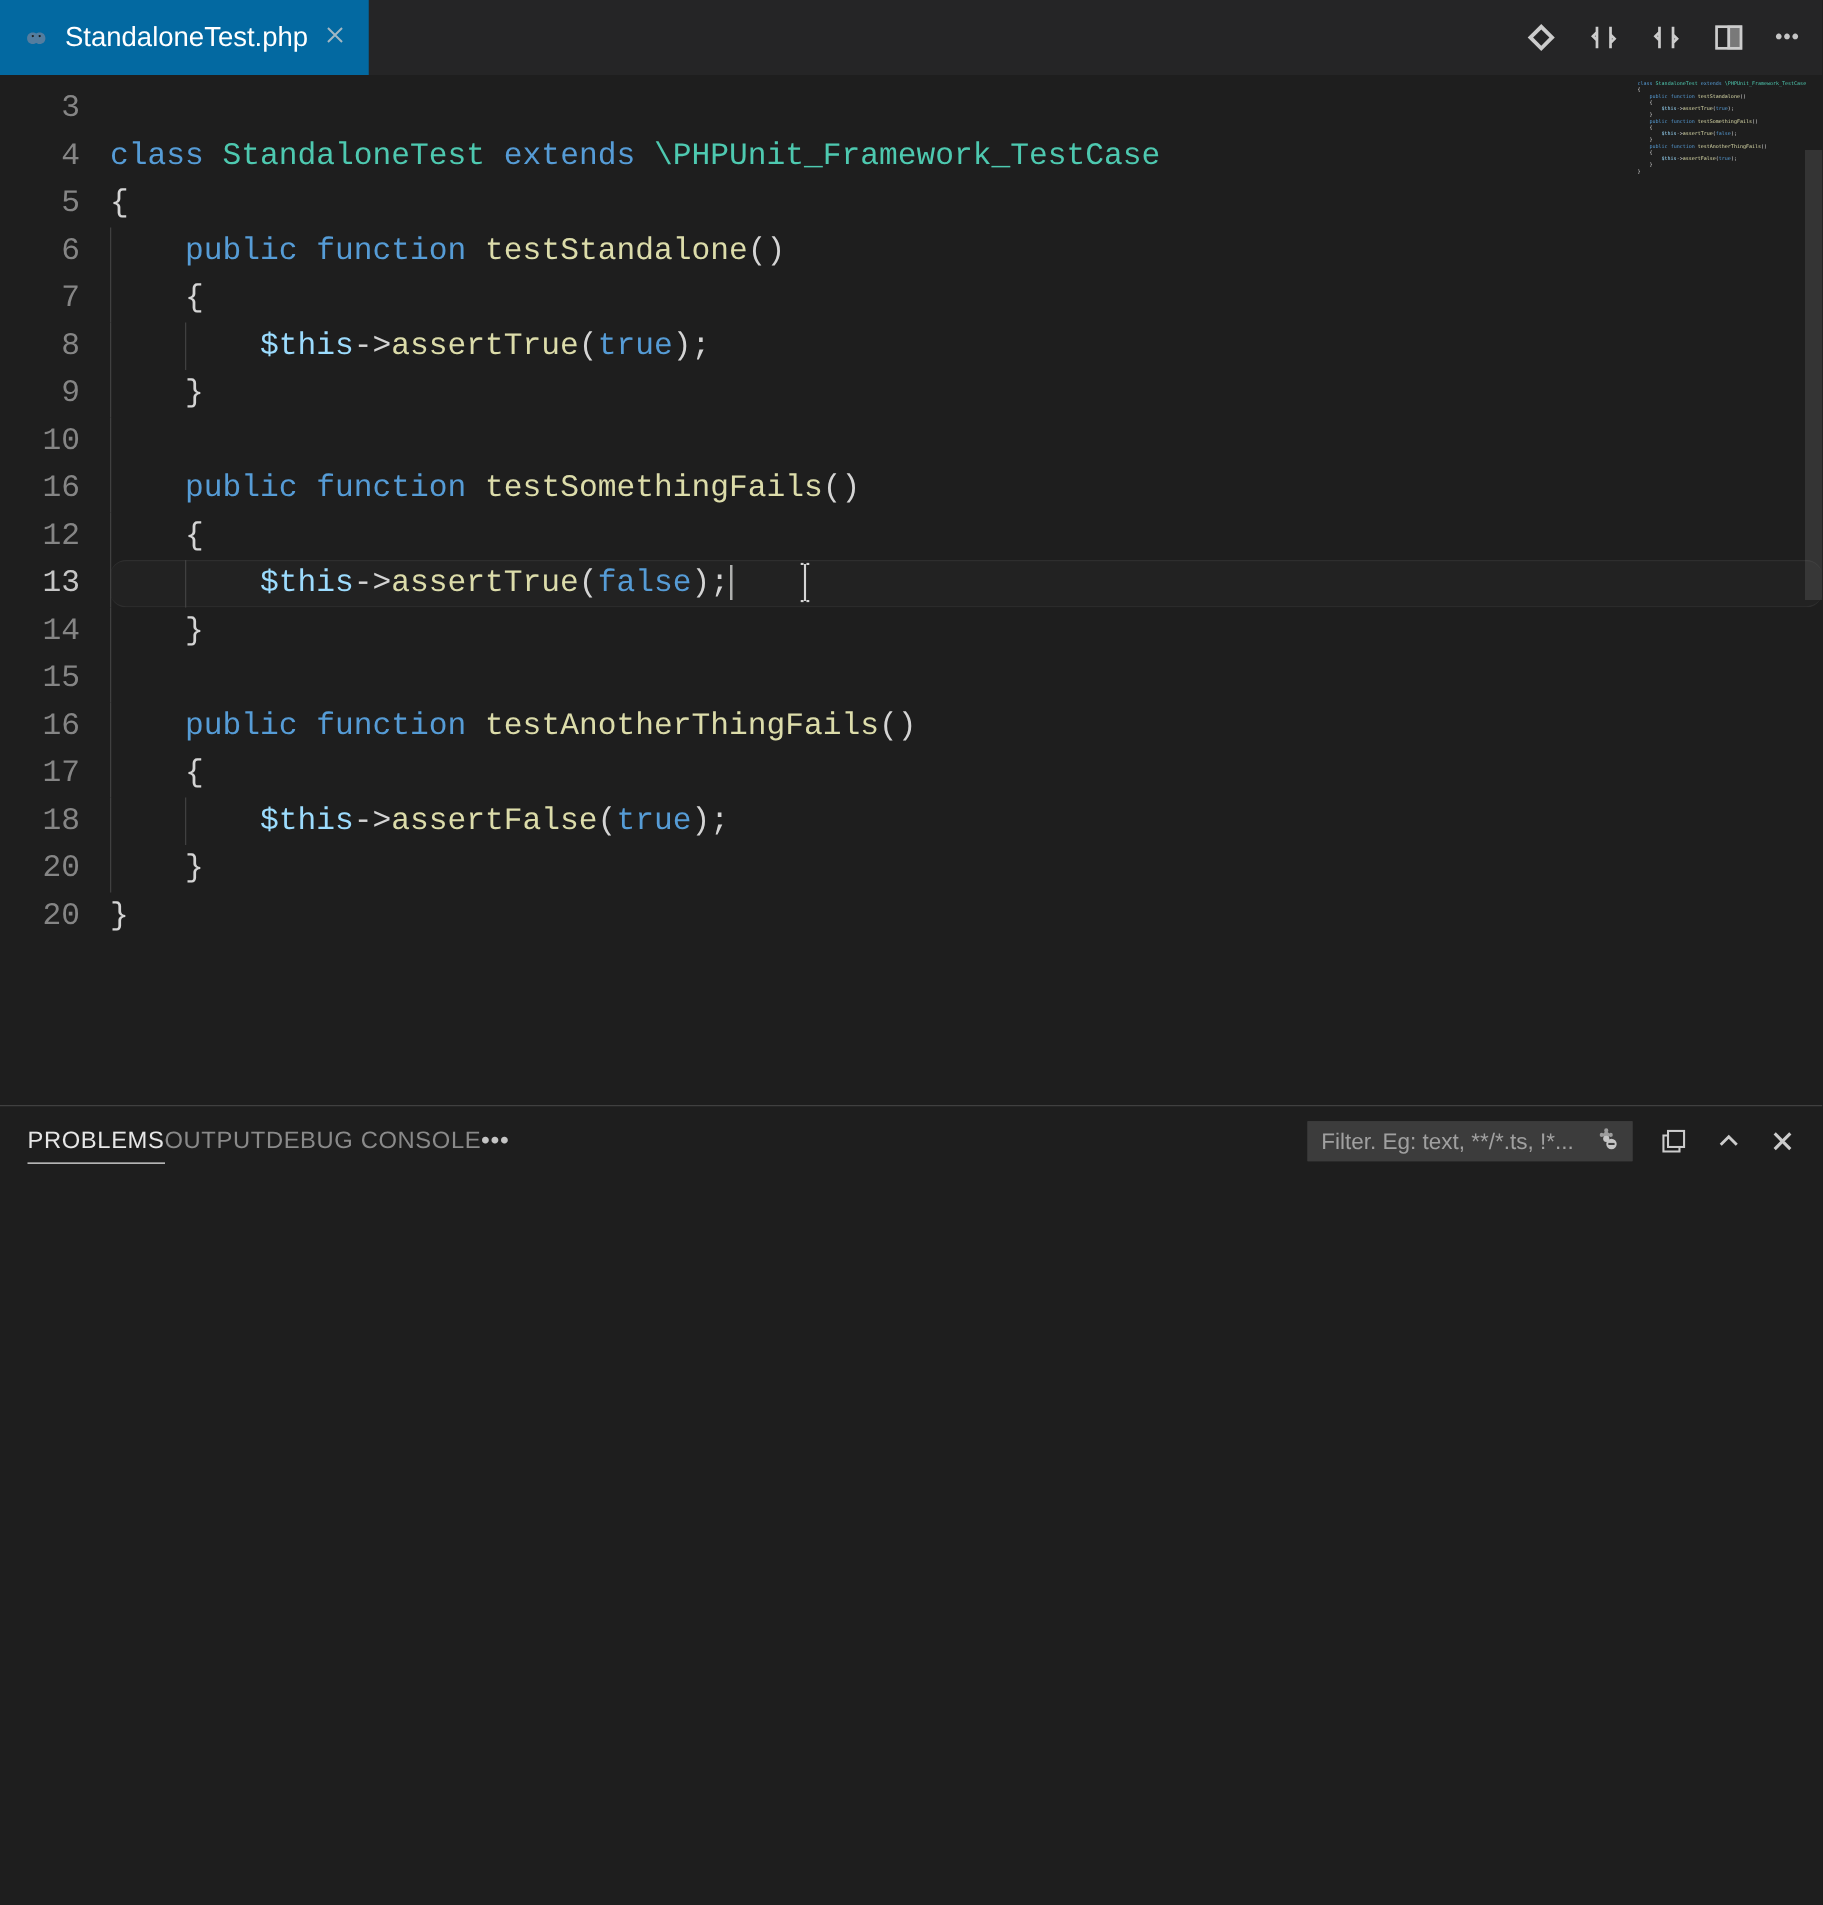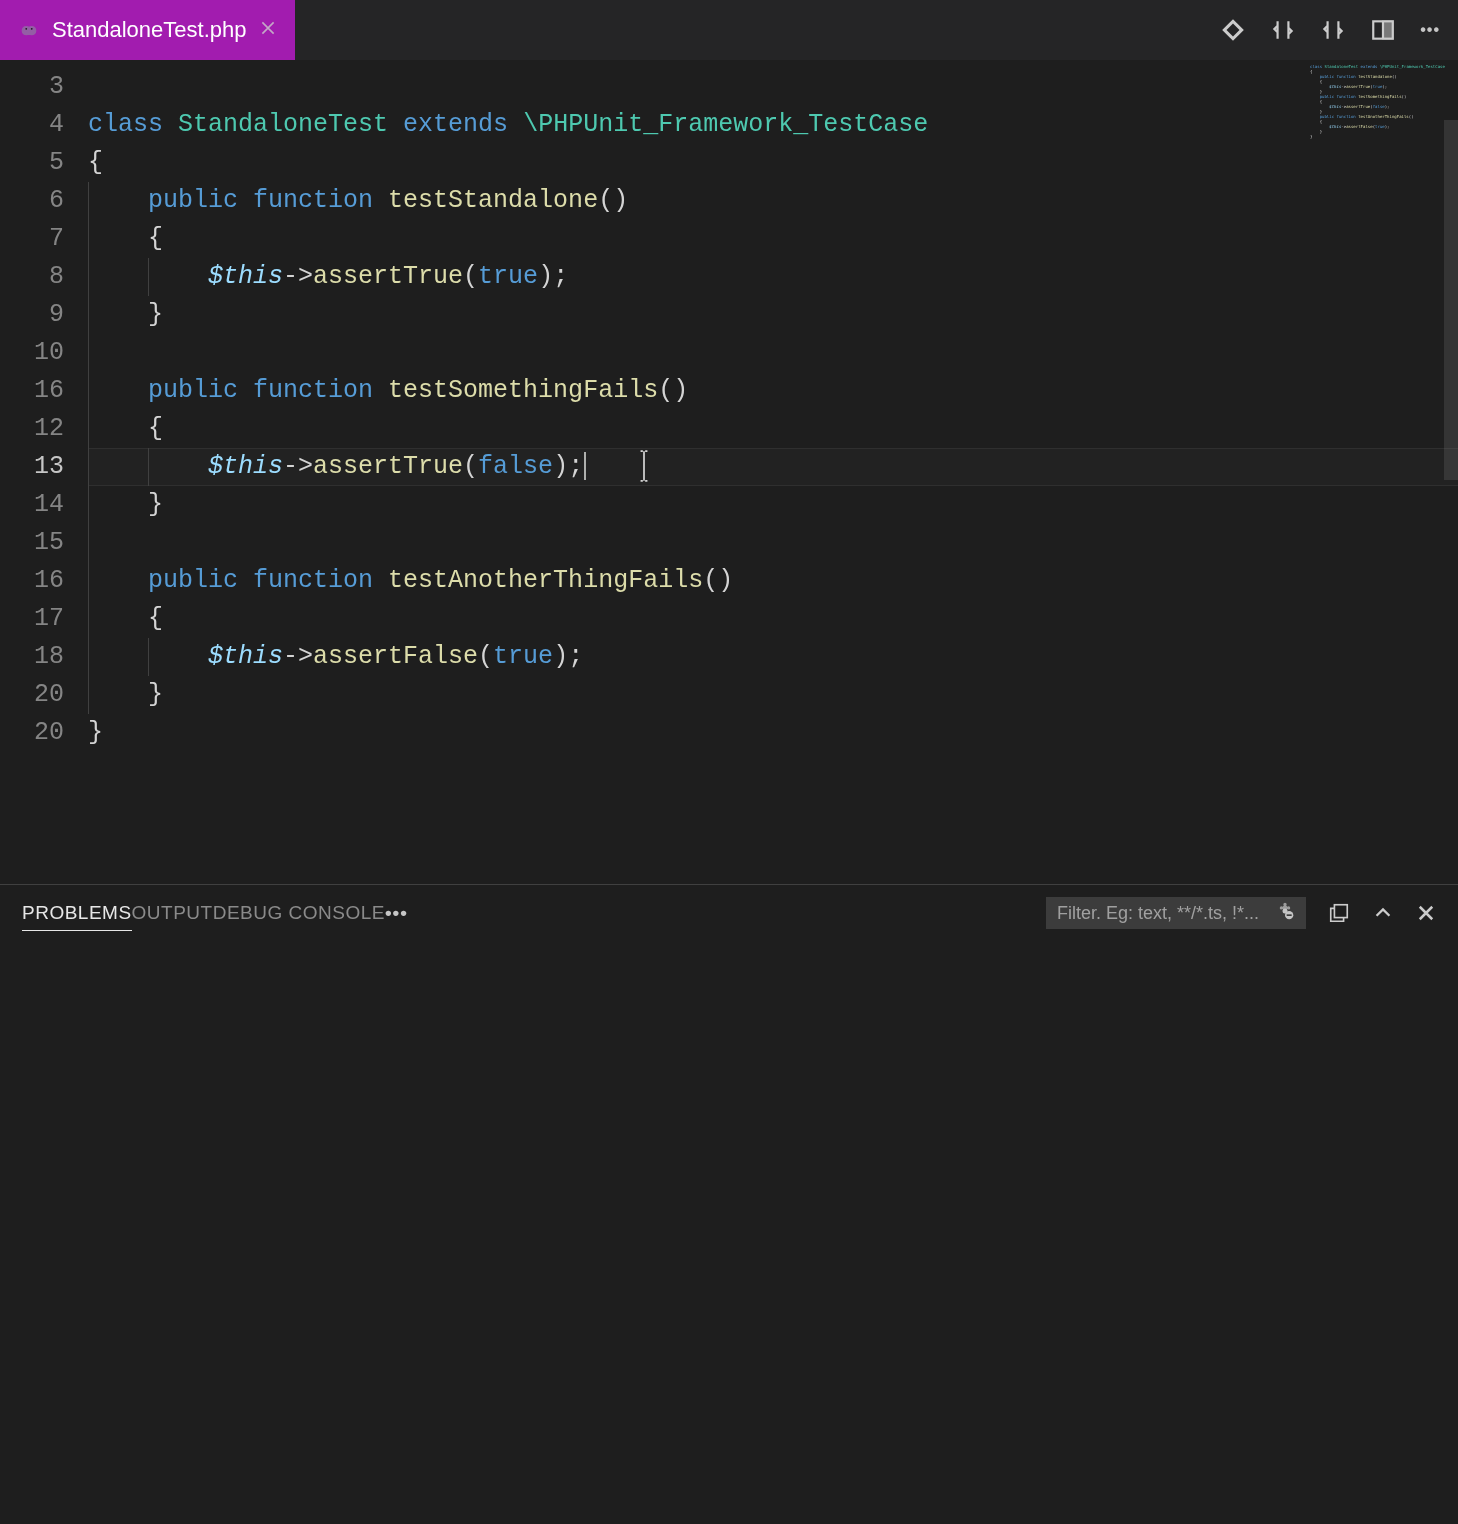--- a/index.html
+++ b/index.html
@@ -23,21 +23,21 @@
       background: #252526;
       display: flex;
       align-items: center;
       justify-content: space-between;
     }
     .tab-container {
       display: flex;
       height: 100%;
     }
     .tab {
-      background: #a21caf;
+      background: #0369a1;
       color: #ffffff;
       display: flex;
       align-items: center;
       padding: 0 18px;
       gap: 12px;
       font-size: 22px;
       height: 100%;
       border-right: 1px solid #252526;
     }
     .tab-icon {
@@ -100,20 +100,21 @@
     .code-line {
       height: 38px;
       display: flex;
       align-items: center;
       position: relative;
     }
     .code-line.current {
       background: rgba(255,255,255,0.02);
       border-top: 1px solid rgba(255,255,255,0.06);
       border-bottom: 1px solid rgba(255,255,255,0.06);
+      border-radius: 13px;
     }
     .indent-guide {
       display: inline-block;
       border-left: 1px solid #404040;
       height: 38px;
       width: 0;
       position: absolute;
     }
     .cursor {
       display: inline-block;
@@ -127,21 +128,21 @@
       position: absolute;
       left: 52px;
       top: -2px;
       color: #d4d4d4;
       width: 12px;
       height: 32px;
     }
     
     .kw { color: #569cd6; }
     .typ { color: #4ec9b0; }
-    .var { color: #9cdcfe; font-style: italic; }
+    .var { color: #9cdcfe; }
     .fn { color: #dcdcaa; }
     .lit { color: #569cd6; }
     .pn { color: #d4d4d4; }
     .plain { color: #d4d4d4; }
 
     
     .minimap {
       position: absolute;
       right: 8px;
       top: 4px;

